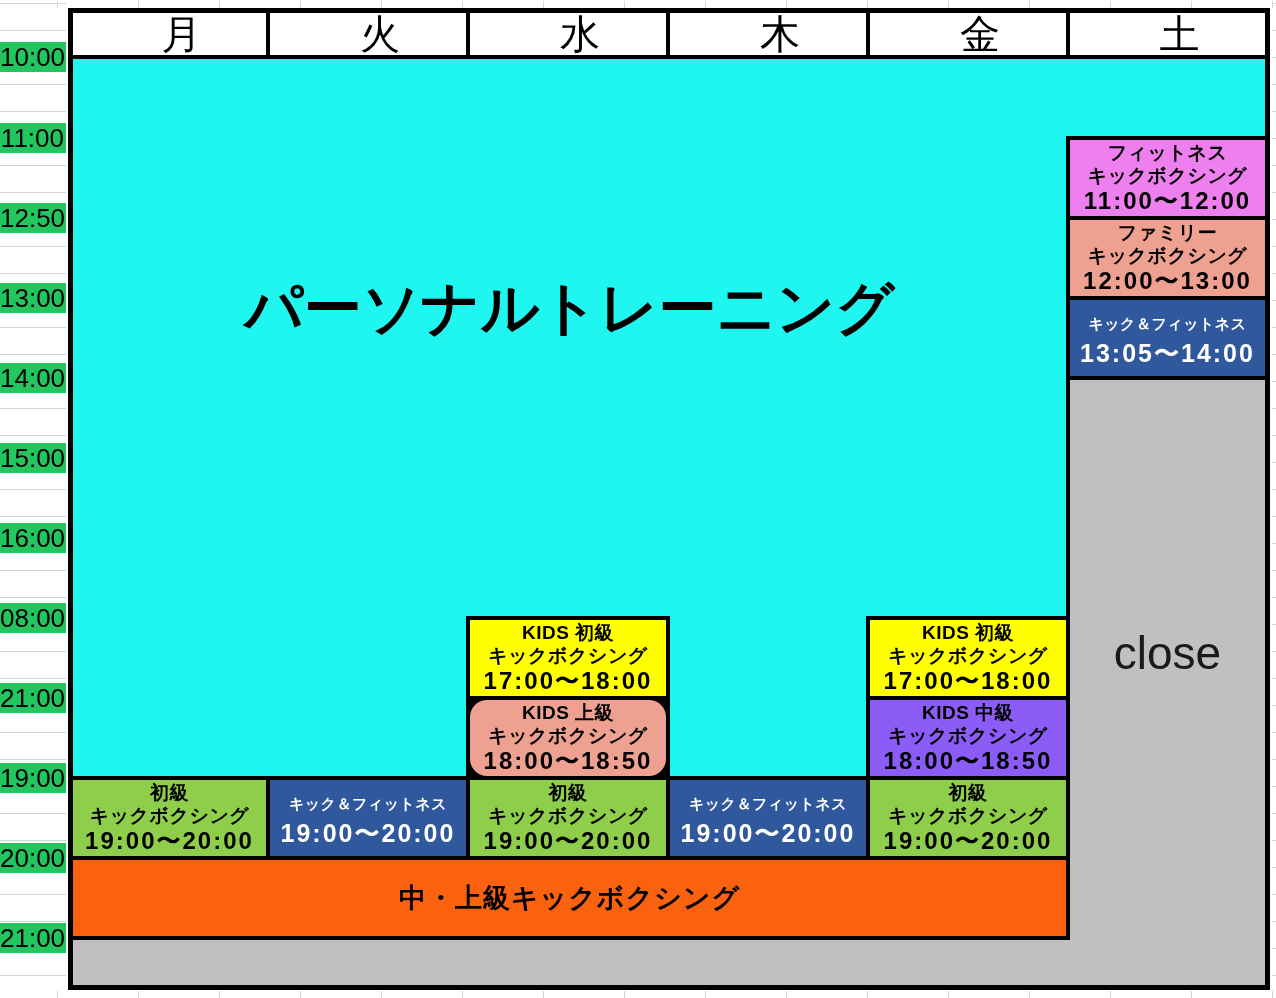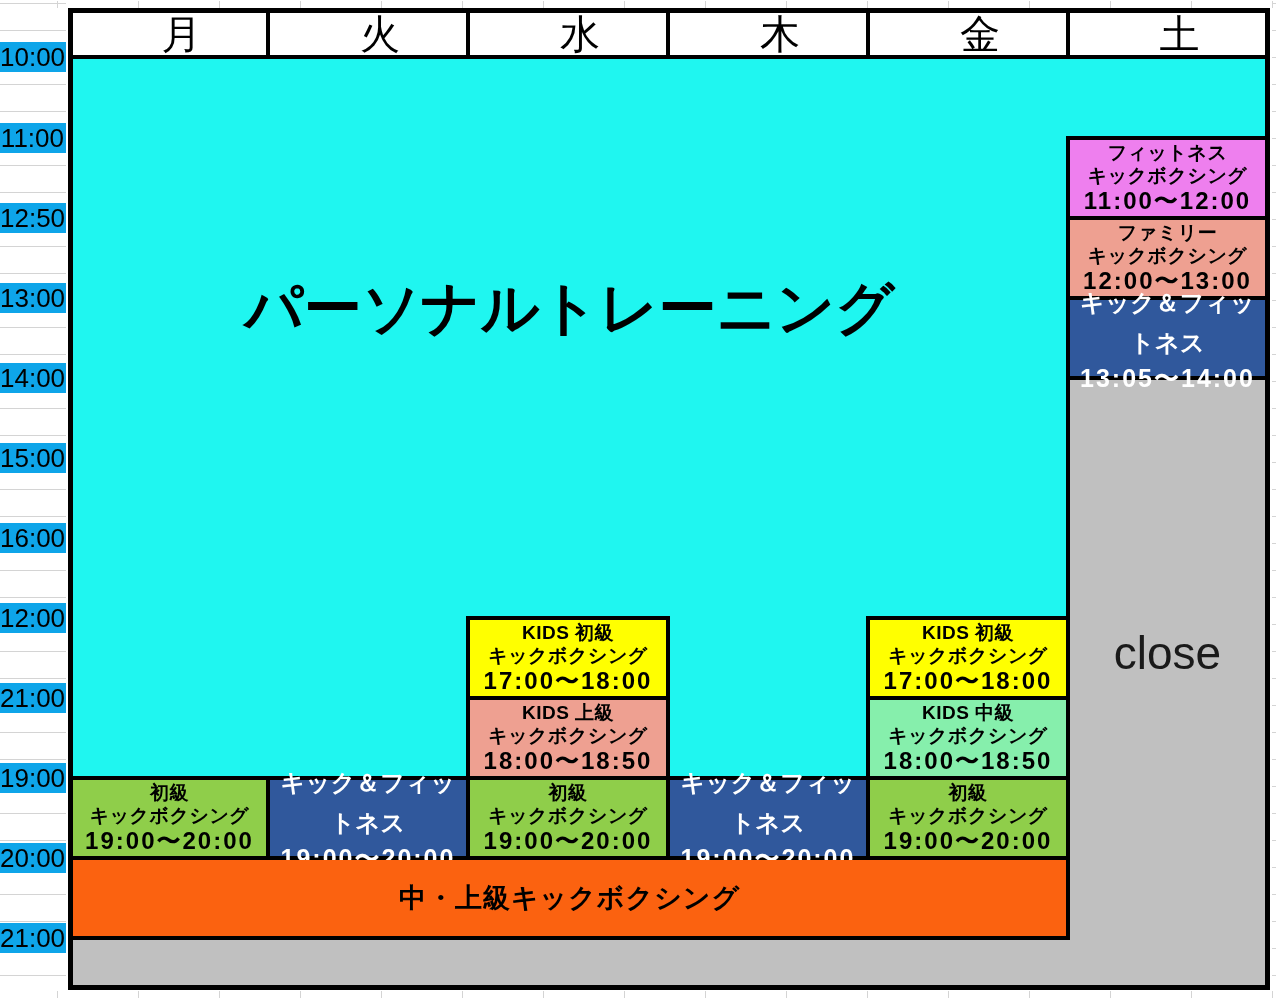--- a/index.html
+++ b/index.html
@@ -1,31 +1,31 @@
 <!DOCTYPE html>
 <html><head>
 <meta charset="utf-8">
 <style>
   html,body{margin:0;padding:0;background:#fff;}
   .canvas{position:relative;width:1276px;height:998px;background:#fff;overflow:hidden;
           font-family:"Liberation Sans","DejaVu Sans",sans-serif;}
   .gl{position:absolute;background:#D4D4D4;}
   
   .tl{position:absolute;left:0;width:64px;height:30px;line-height:30px;text-align:right;
-      padding-right:2px;font-size:26px;color:#000;background:#0ea5e9;}
+      padding-right:2px;font-size:26px;color:#000;background:#22c55e;}
   
   .table{position:absolute;left:68px;top:8px;width:1202px;height:982px;background:#000;}
   .cell{position:absolute;}
   .day{background:#fff;text-align:center;text-indent:24px;font-size:40px;line-height:42px;color:#000;}
   .blk{position:absolute;display:flex;flex-direction:column;align-items:center;justify-content:center;
        font-weight:bold;color:#000;text-align:center;}
   .wht{color:#fff;}
   .l1,.l2{font-size:19px;line-height:23px;letter-spacing:0.5px;}
   .l3{font-size:24px;line-height:28px;letter-spacing:2px;}
-  .k1{font-size:24px;line-height:40px;letter-spacing:0.5px;}
+  .k1{font-size:15px;line-height:29px;letter-spacing:0.5px;}
   .k3{font-size:25px;line-height:30px;letter-spacing:2px;}
   .o1{font-size:27px;line-height:36px;letter-spacing:1px;}
   .o3{font-size:27px;line-height:36px;letter-spacing:2px;}
   .title{position:absolute;left:5px;top:255px;width:993px;height:90px;line-height:90px;
          text-align:center;font-size:58px;font-weight:bold;color:#000;letter-spacing:0;}
   .closeTxt{position:absolute;left:1002px;top:590px;width:195px;height:110px;line-height:110px;
             text-align:center;font-size:46px;color:#1a1a1a;}
   .frame{position:absolute;background:#000;}
 </style>
 </head>
@@ -130,21 +130,21 @@
       <div class="gl" style="left: 1272px; top: 991px; width: 1px; height: 7px;"></div>
     </div>
 
   <div class="tl" style="top:42px">10:00</div>
   <div class="tl" style="top:123px">11:00</div>
   <div class="tl" style="top:203px">12:50</div>
   <div class="tl" style="top:283px">13:00</div>
   <div class="tl" style="top:363px">14:00</div>
   <div class="tl" style="top:443px">15:00</div>
   <div class="tl" style="top:523px">16:00</div>
-  <div class="tl" style="top:603px">12:00</div>
+  <div class="tl" style="top:603px">08:00</div>
   <div class="tl" style="top:683px">21:00</div>
   <div class="tl" style="top:763px">19:00</div>
   <div class="tl" style="top:843px">20:00</div>
   <div class="tl" style="top:923px">21:00</div>
 
   <div class="table">
 
     <div class="cell day" style="left:5px;top:5px;width:193px;height:42px">月</div>
     <div class="cell day" style="left:202px;top:5px;width:196px;height:42px">火</div>
     <div class="cell day" style="left:402px;top:5px;width:196px;height:42px">水</div>
@@ -176,32 +176,32 @@
     </div>
 
     <div class="frame" style="left:398px;top:608px;width:204px;height:164px"></div>
     <div class="frame" style="left:798px;top:608px;width:204px;height:164px"></div>
 
     <div class="blk" style="left: 402px; top: 612px; width: 196px; height: 76px; background-color: rgb(255, 255, 0);">
       <span class="l1">KIDS 初級</span>
       <span class="l2">キックボクシング</span>
       <span class="l3">17:00〜18:00</span>
     </div>
-    <div class="blk" style="left: 402px; top: 692px; width: 196px; height: 76px; background-color: rgb(238, 160, 145);">
+    <div class="blk" style="left: 402px; top: 692px; width: 196px; height: 76px; background-color: rgb(238, 160, 145); border-radius: 17px;">
       <span class="l1">KIDS 上級</span>
       <span class="l2">キックボクシング</span>
       <span class="l3">18:00〜18:50</span>
     </div>
 
     <div class="blk" style="left: 802px; top: 612px; width: 196px; height: 76px; background-color: rgb(255, 255, 0);">
       <span class="l1">KIDS 初級</span>
       <span class="l2">キックボクシング</span>
       <span class="l3">17:00〜18:00</span>
     </div>
-    <div class="blk" style="left: 802px; top: 692px; width: 196px; height: 76px; background-color: #86efac;">
+    <div class="blk" style="left: 802px; top: 692px; width: 196px; height: 76px; background-color: #8b5cf6;">
       <span class="l1">KIDS 中級</span>
       <span class="l2">キックボクシング</span>
       <span class="l3">18:00〜18:50</span>
     </div>
 
     <div class="blk" style="left: 5px; top: 772px; width: 193px; height: 76px; background-color: rgb(143, 206, 74);">
       <span class="l1">初級</span>
       <span class="l2">キックボクシング</span>
       <span class="l3">19:00〜20:00</span>
     </div>

